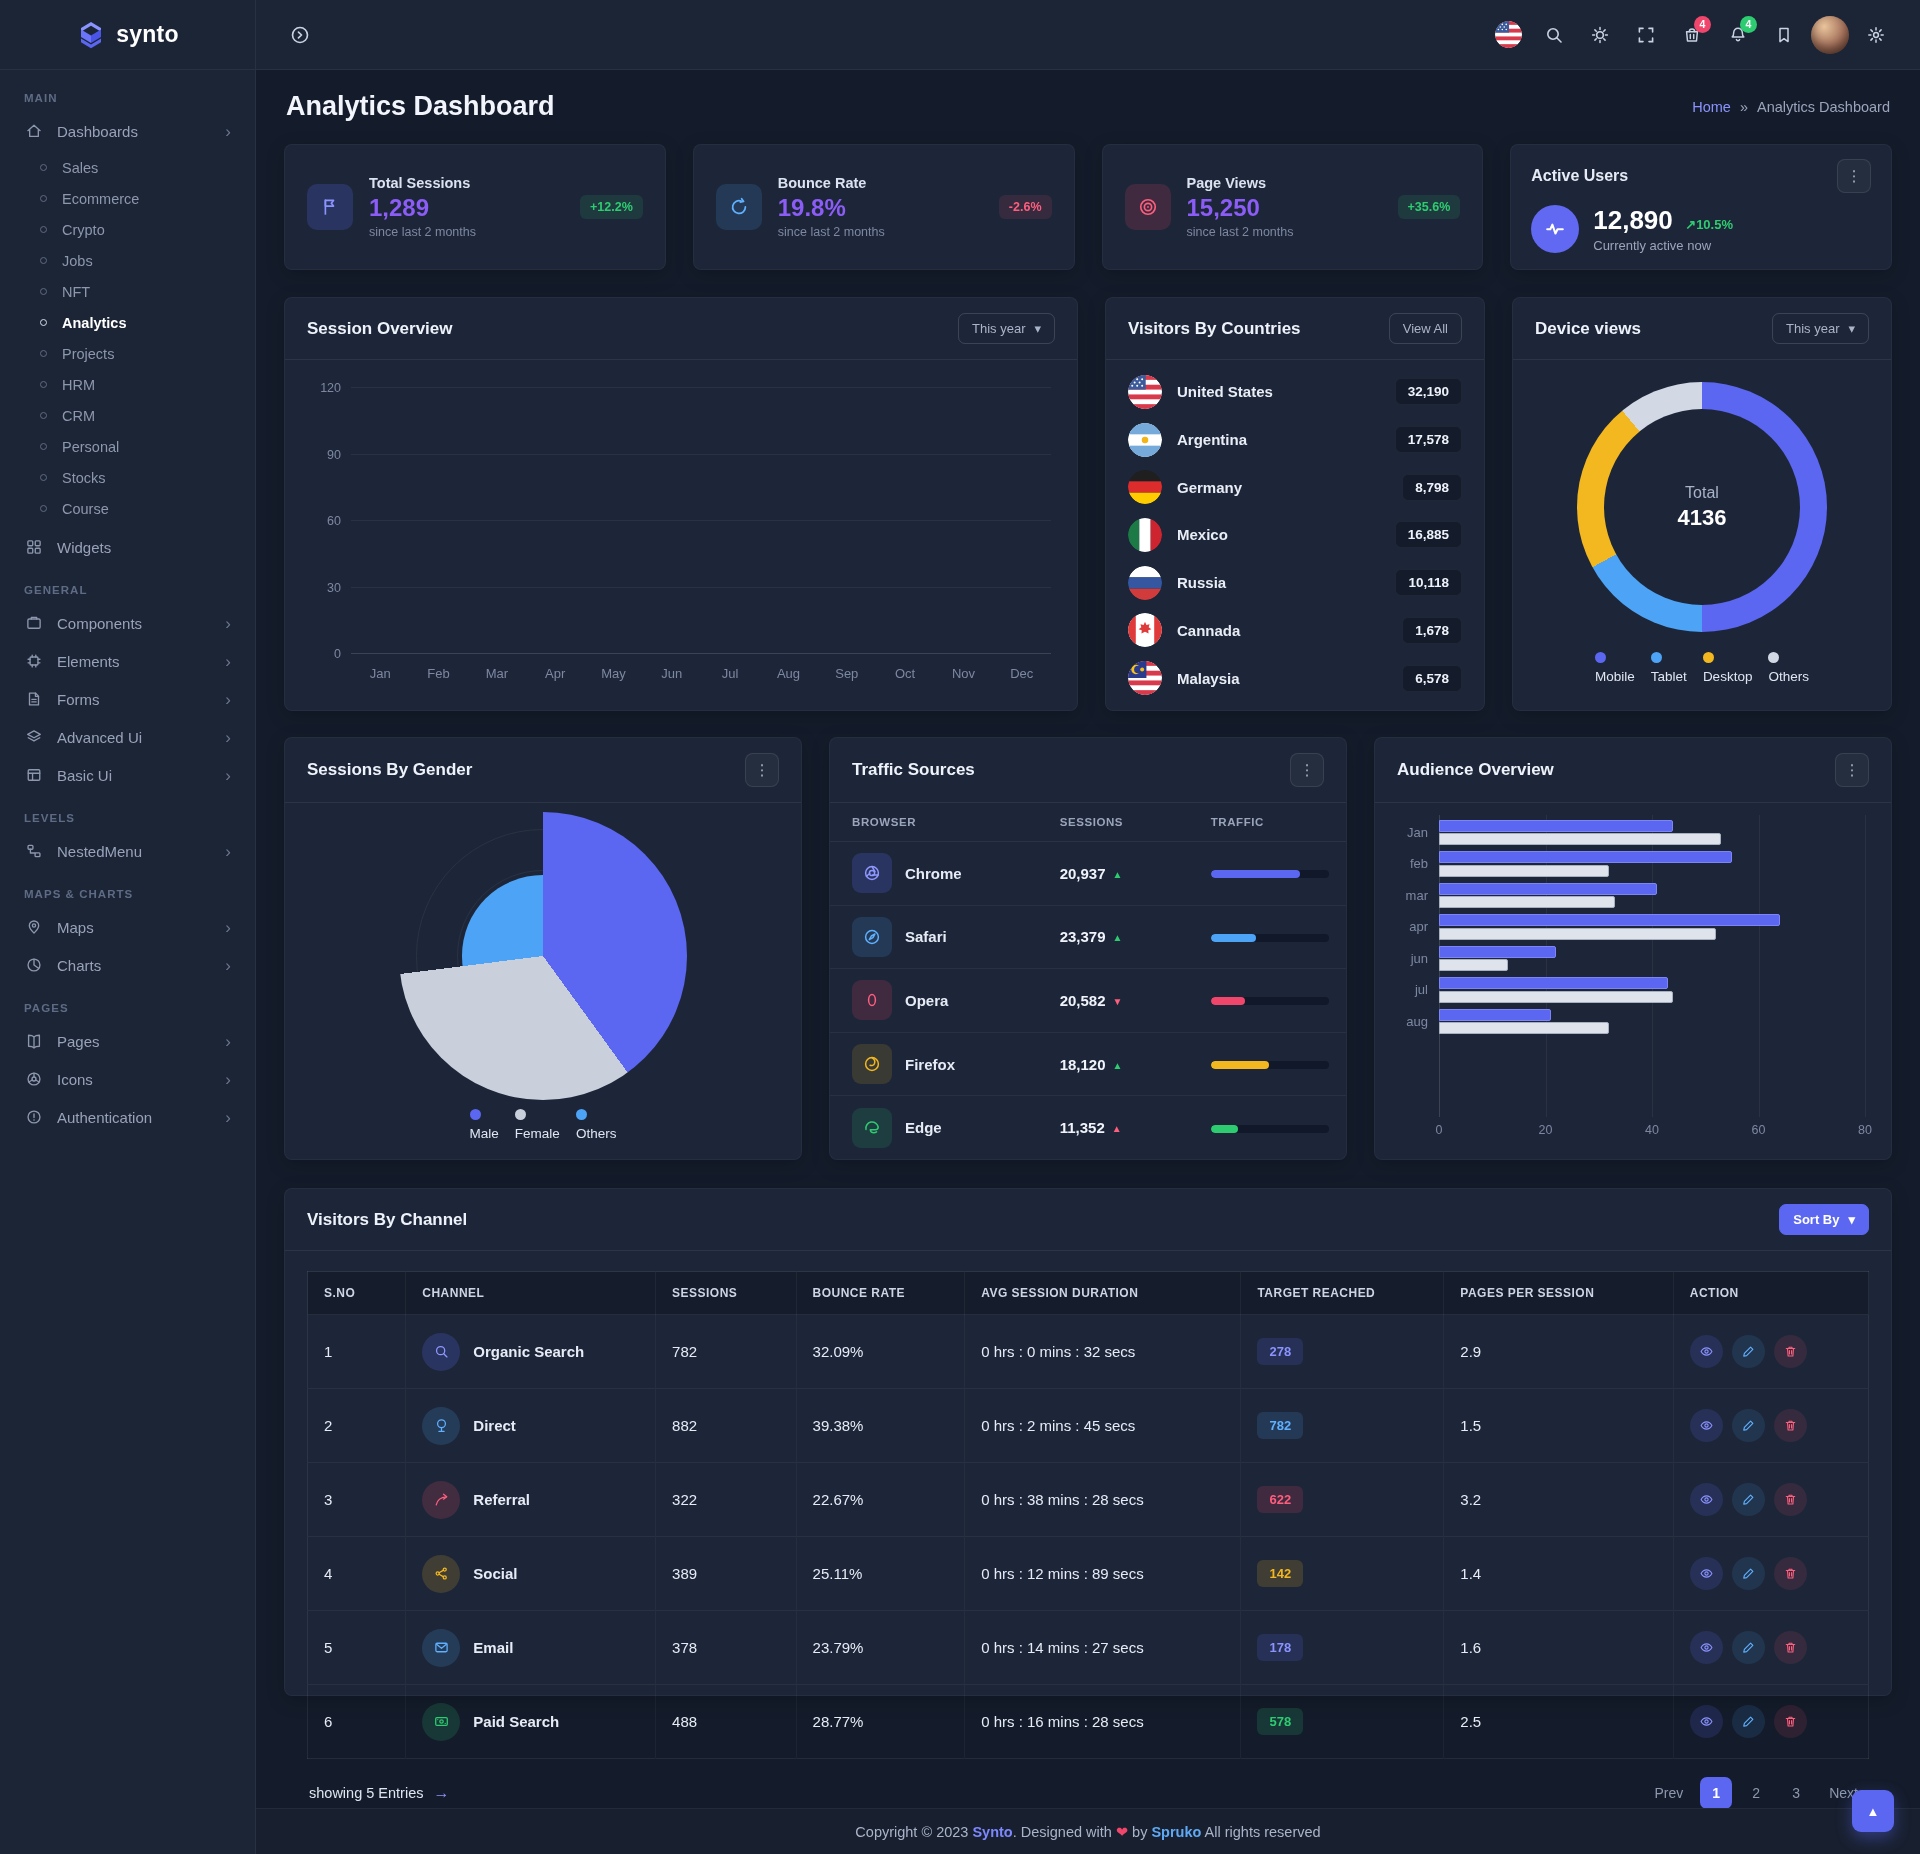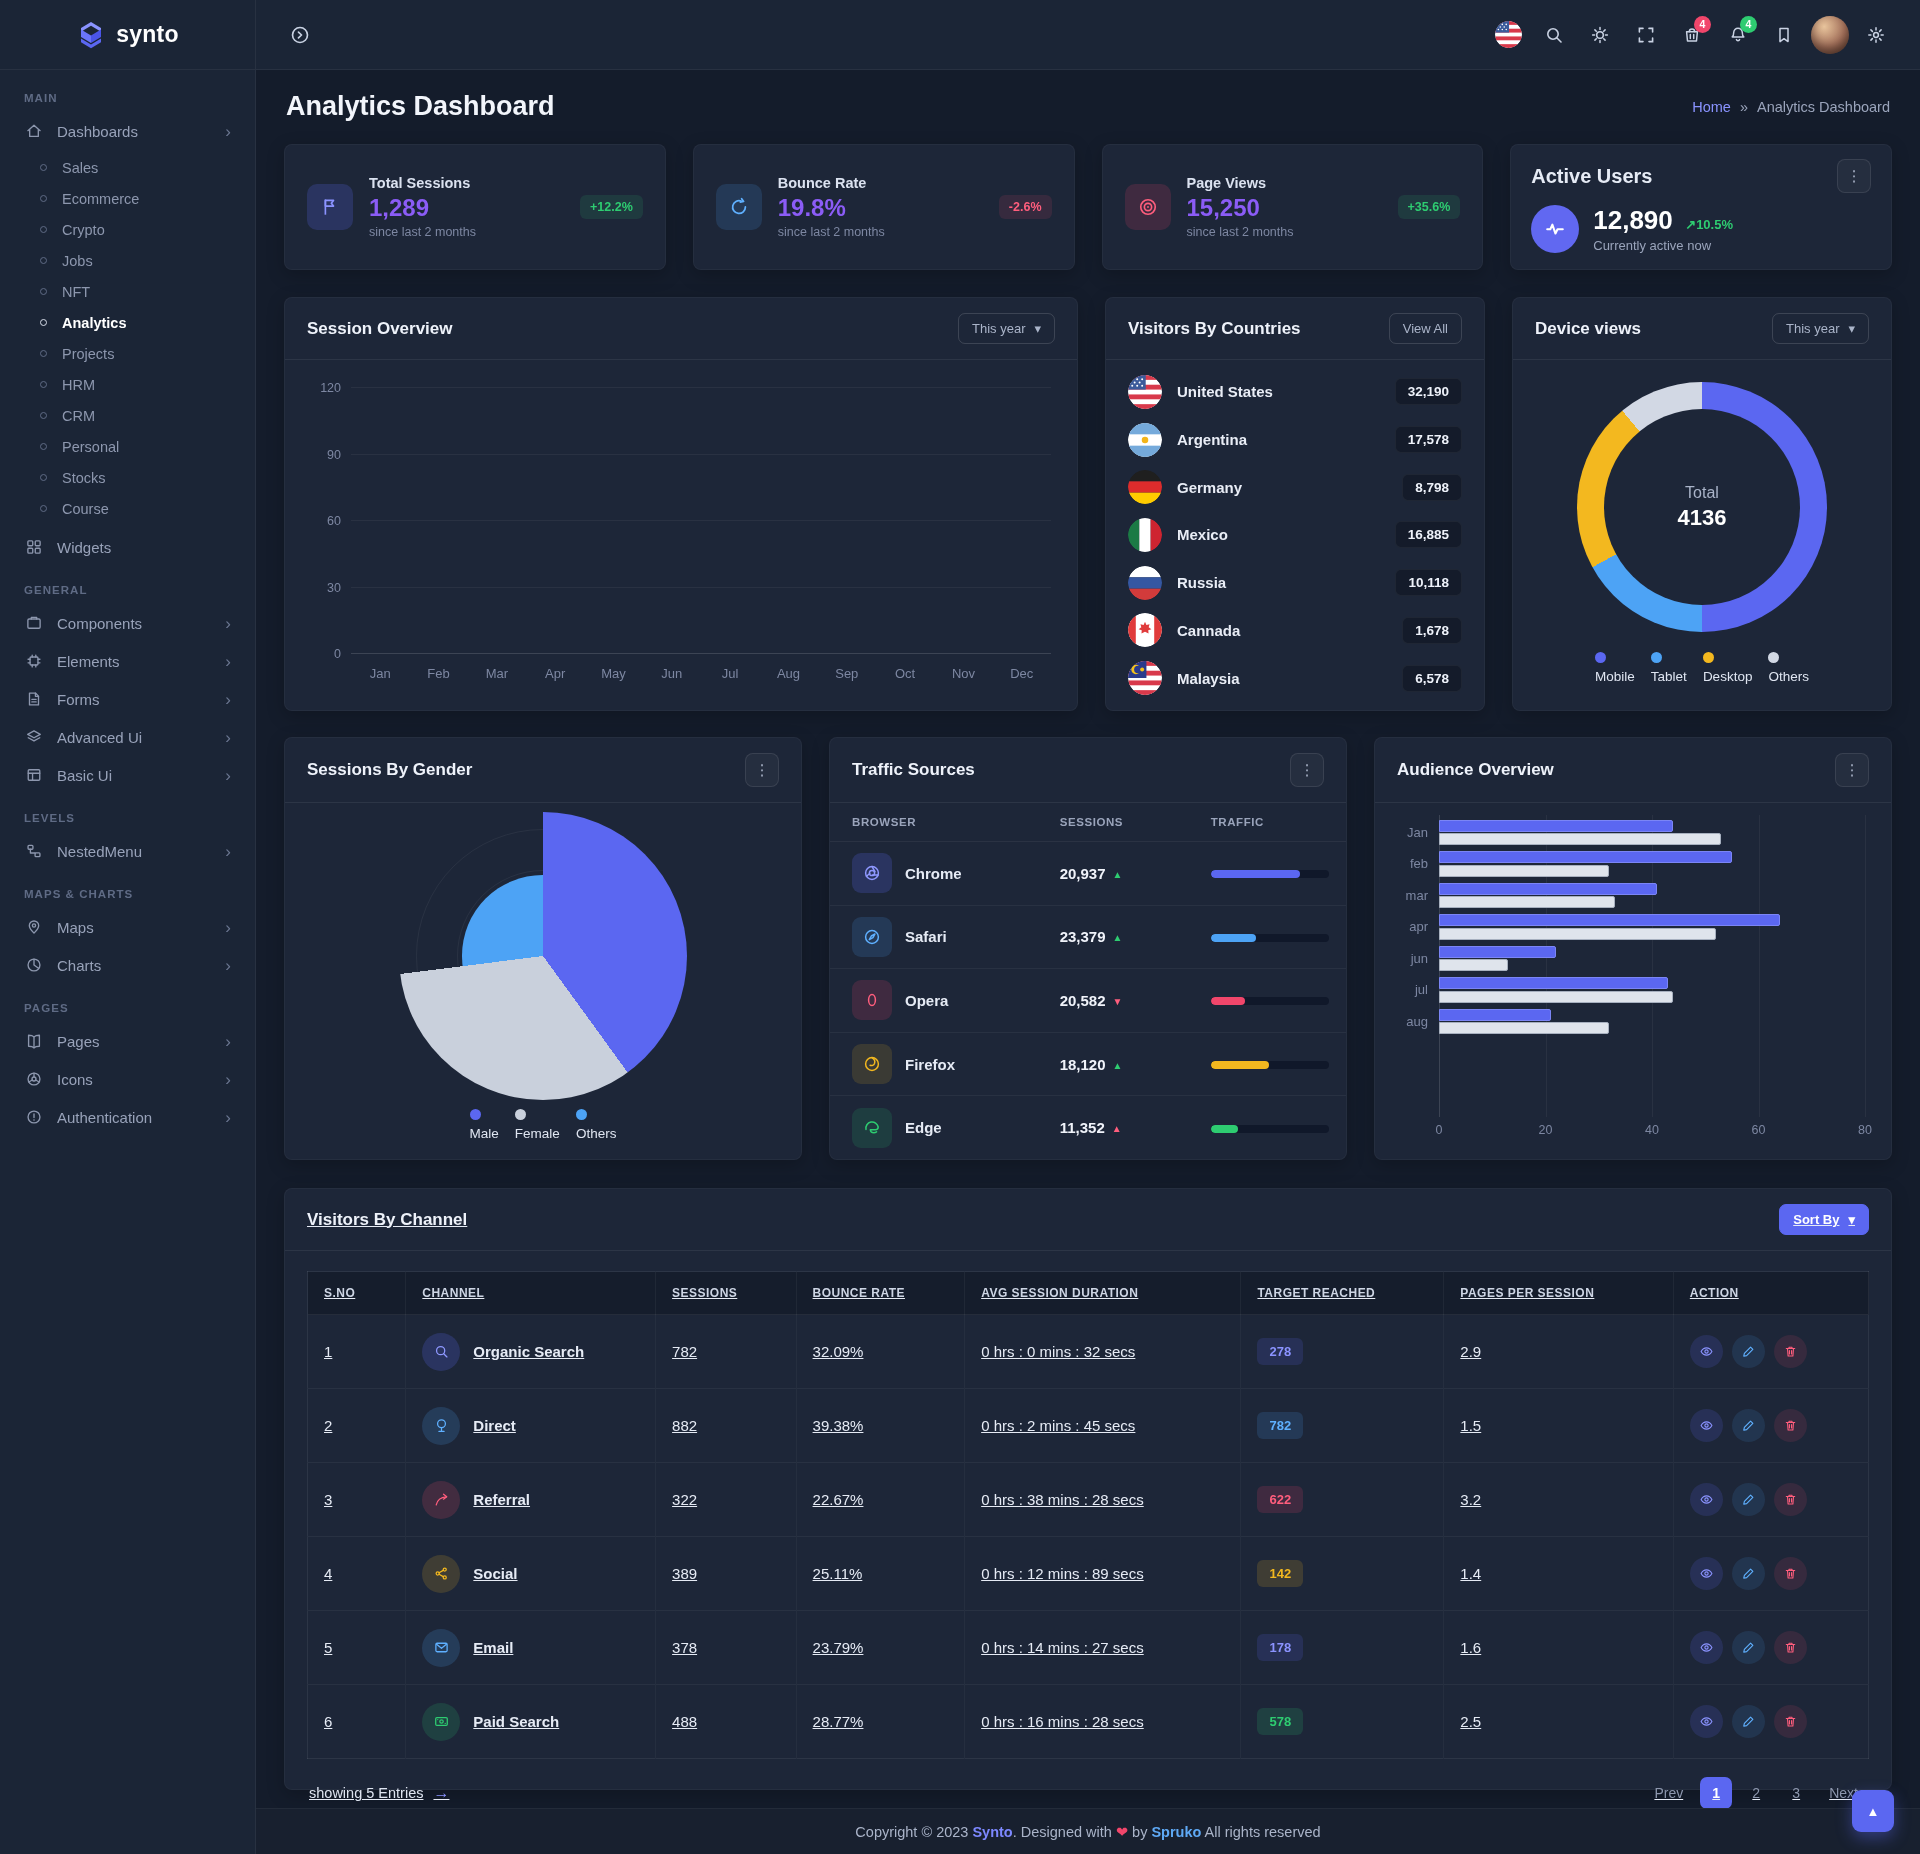--- a/index.html
+++ b/index.html
@@ -52,21 +52,21 @@
   .ic-red    { background:rgba(241,70,107,.16); color:#ff5e7d; }
   .stat-mid { flex:1; }
   .stat-title { font-size:14.5px; color:#dbe2f0; font-weight:600; }
   .stat-value { font-size:24px; font-weight:800; color:#8b5cf6; margin:3px 0; }
   .stat-note { font-size:12.5px; color:#7d87a2; }
   .pill { font-size:12.5px; font-weight:700; padding:5px 10px; border-radius:6px; }
   .pill-success { color:#2ecc71; background:rgba(46,204,113,.12); }
   .pill-danger  { color:#ff5e7d; background:rgba(241,70,107,.12); }
   .au-card { padding:14px 20px; display:flex; flex-direction:column; }
   .au-head { display:flex; align-items:center; justify-content:space-between; }
-  .au-title { font-size:20px; font-weight:700; }
+  .au-title { font-size:16px; font-weight:700; }
   .au-body { display:flex; align-items:center; gap:14px; margin-top:12px; }
   .au-icon { width:48px; height:48px; border-radius:50%; background:#6168f1; color:#fff; display:grid; place-items:center; flex:none; }
   .au-value { font-size:26px; font-weight:800; color:#fff; }
   .au-delta { font-size:13px; color:#2ecc71; font-weight:700; margin-left:8px; }
   .au-note { font-size:13px; color:#9aa4bb; margin-top:2px; }
 
   
   .grid-mid { display:grid; grid-template-columns:1fr 380px 380px; gap:27px; height:414px; margin-top:27px; }
   .grid-mid > .card { display:flex; flex-direction:column; min-height:0; }
 
@@ -140,21 +140,21 @@
   .aud-row { display:grid; grid-template-columns:46px 1fr; align-items:center; margin:3px 0; position:relative; }
   .aud-cat { font-size:13px; color:#7d87a2; text-align:right; padding-right:11px; }
   .aud-bars { position:relative; }
   .abar { height:12px; margin:1.5px 0; border-radius:0 2px 2px 0; }
   .abar.new { background:#5b67f1; border:1px solid #7b85f5; }
   .abar.old { background:#dfe4ec; border:1px solid #a7b0bf; }
   .aud-axis { position:relative; height:24px; margin:6px 26px 12px 64px; }
   .aud-axis span { position:absolute; transform:translateX(-50%); font-size:12.5px; color:#7d87a2; }
 
   
-  .table-card { margin-top:28px; height:602px; display:flex; flex-direction:column;text-decoration:underline; }
+  .table-card { margin-top:28px; height:508px; display:flex; flex-direction:column; }
   .vbc-table { width:calc(100% - 44px); margin:20px 22px 0; border-collapse:collapse; table-layout:fixed; border:1px solid rgba(255,255,255,.07); }
   .vbc-table th { background:#151d2c; font-size:12px; letter-spacing:.04em; color:#cdd5e4; font-weight:700; text-align:left; padding:14px 16px; border-right:1px solid rgba(255,255,255,.05); border-bottom:1px solid rgba(255,255,255,.07); }
   .vbc-table th:last-child, .vbc-table td:last-child { border-right:none; }
   .vbc-table td { padding:0 16px; height:74px; font-size:15px; color:#e6ebf5; border-right:1px solid rgba(255,255,255,.04); border-top:1px solid rgba(255,255,255,.05); }
   .ch-cell { display:flex; align-items:center; font-weight:600; }
   .ch-icon { width:38px; height:38px; border-radius:50%; display:grid; place-items:center; margin-right:13px; flex:none; }
   .tint-indigo { background:rgba(91,103,241,.22); color:#8f98ff; }
   .tint-blue   { background:rgba(77,163,245,.18); color:#5fb0ff; }
   .tint-red    { background:rgba(241,70,107,.18); color:#ff5e7d; }
   .tint-yellow { background:rgba(243,184,31,.16); color:#f3b81f; }

